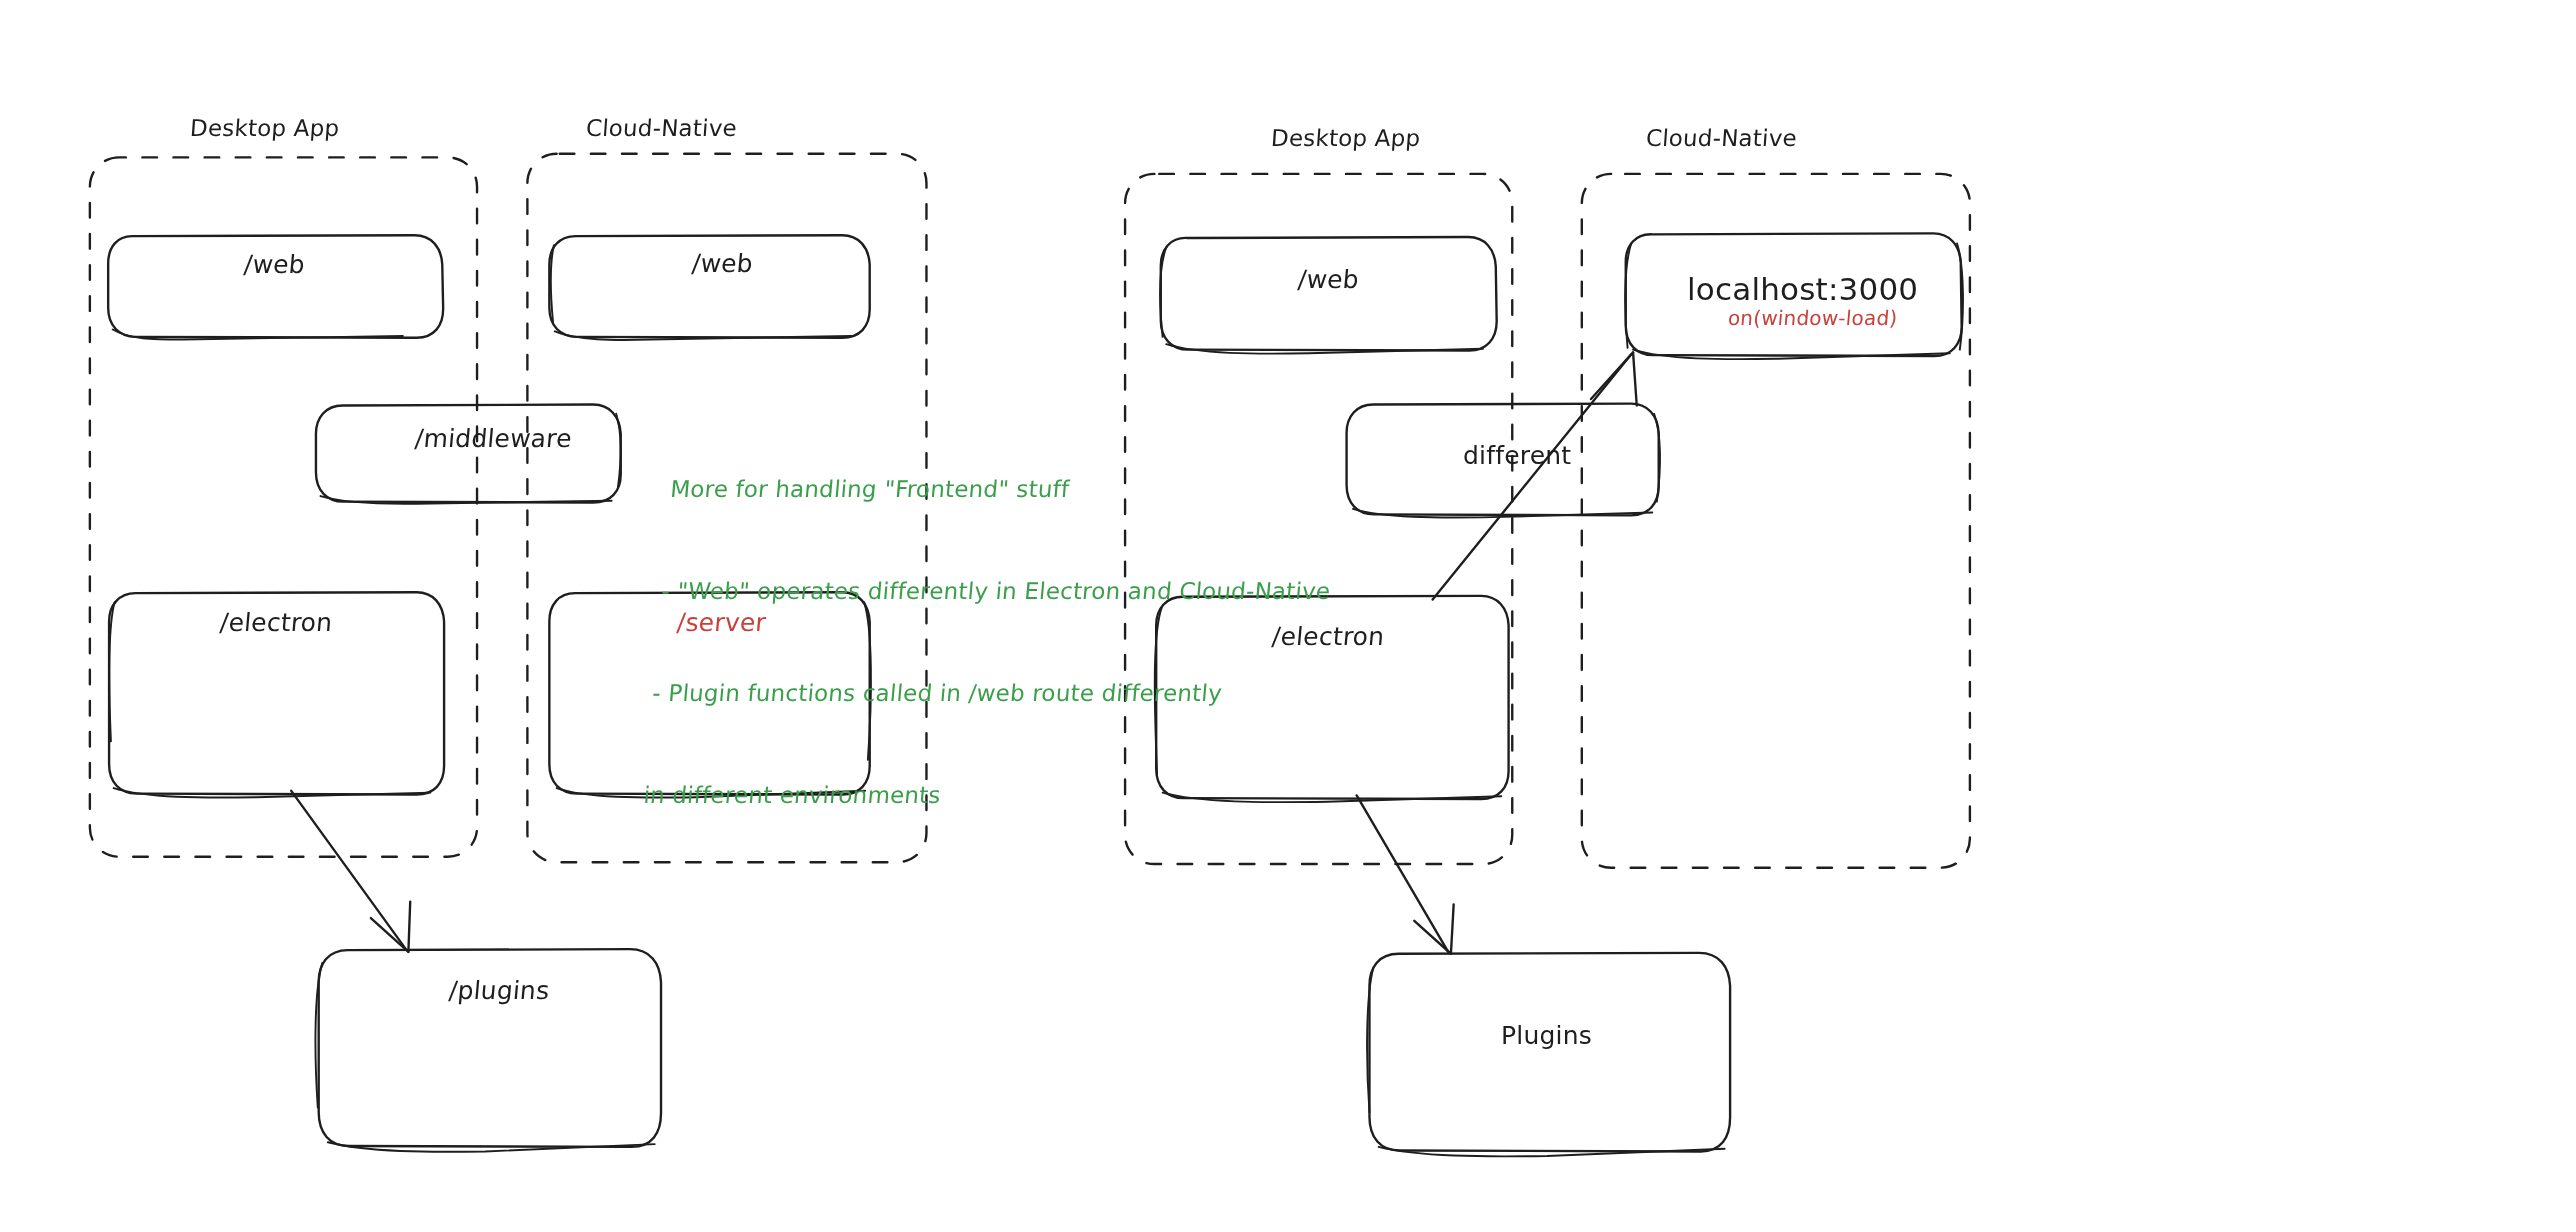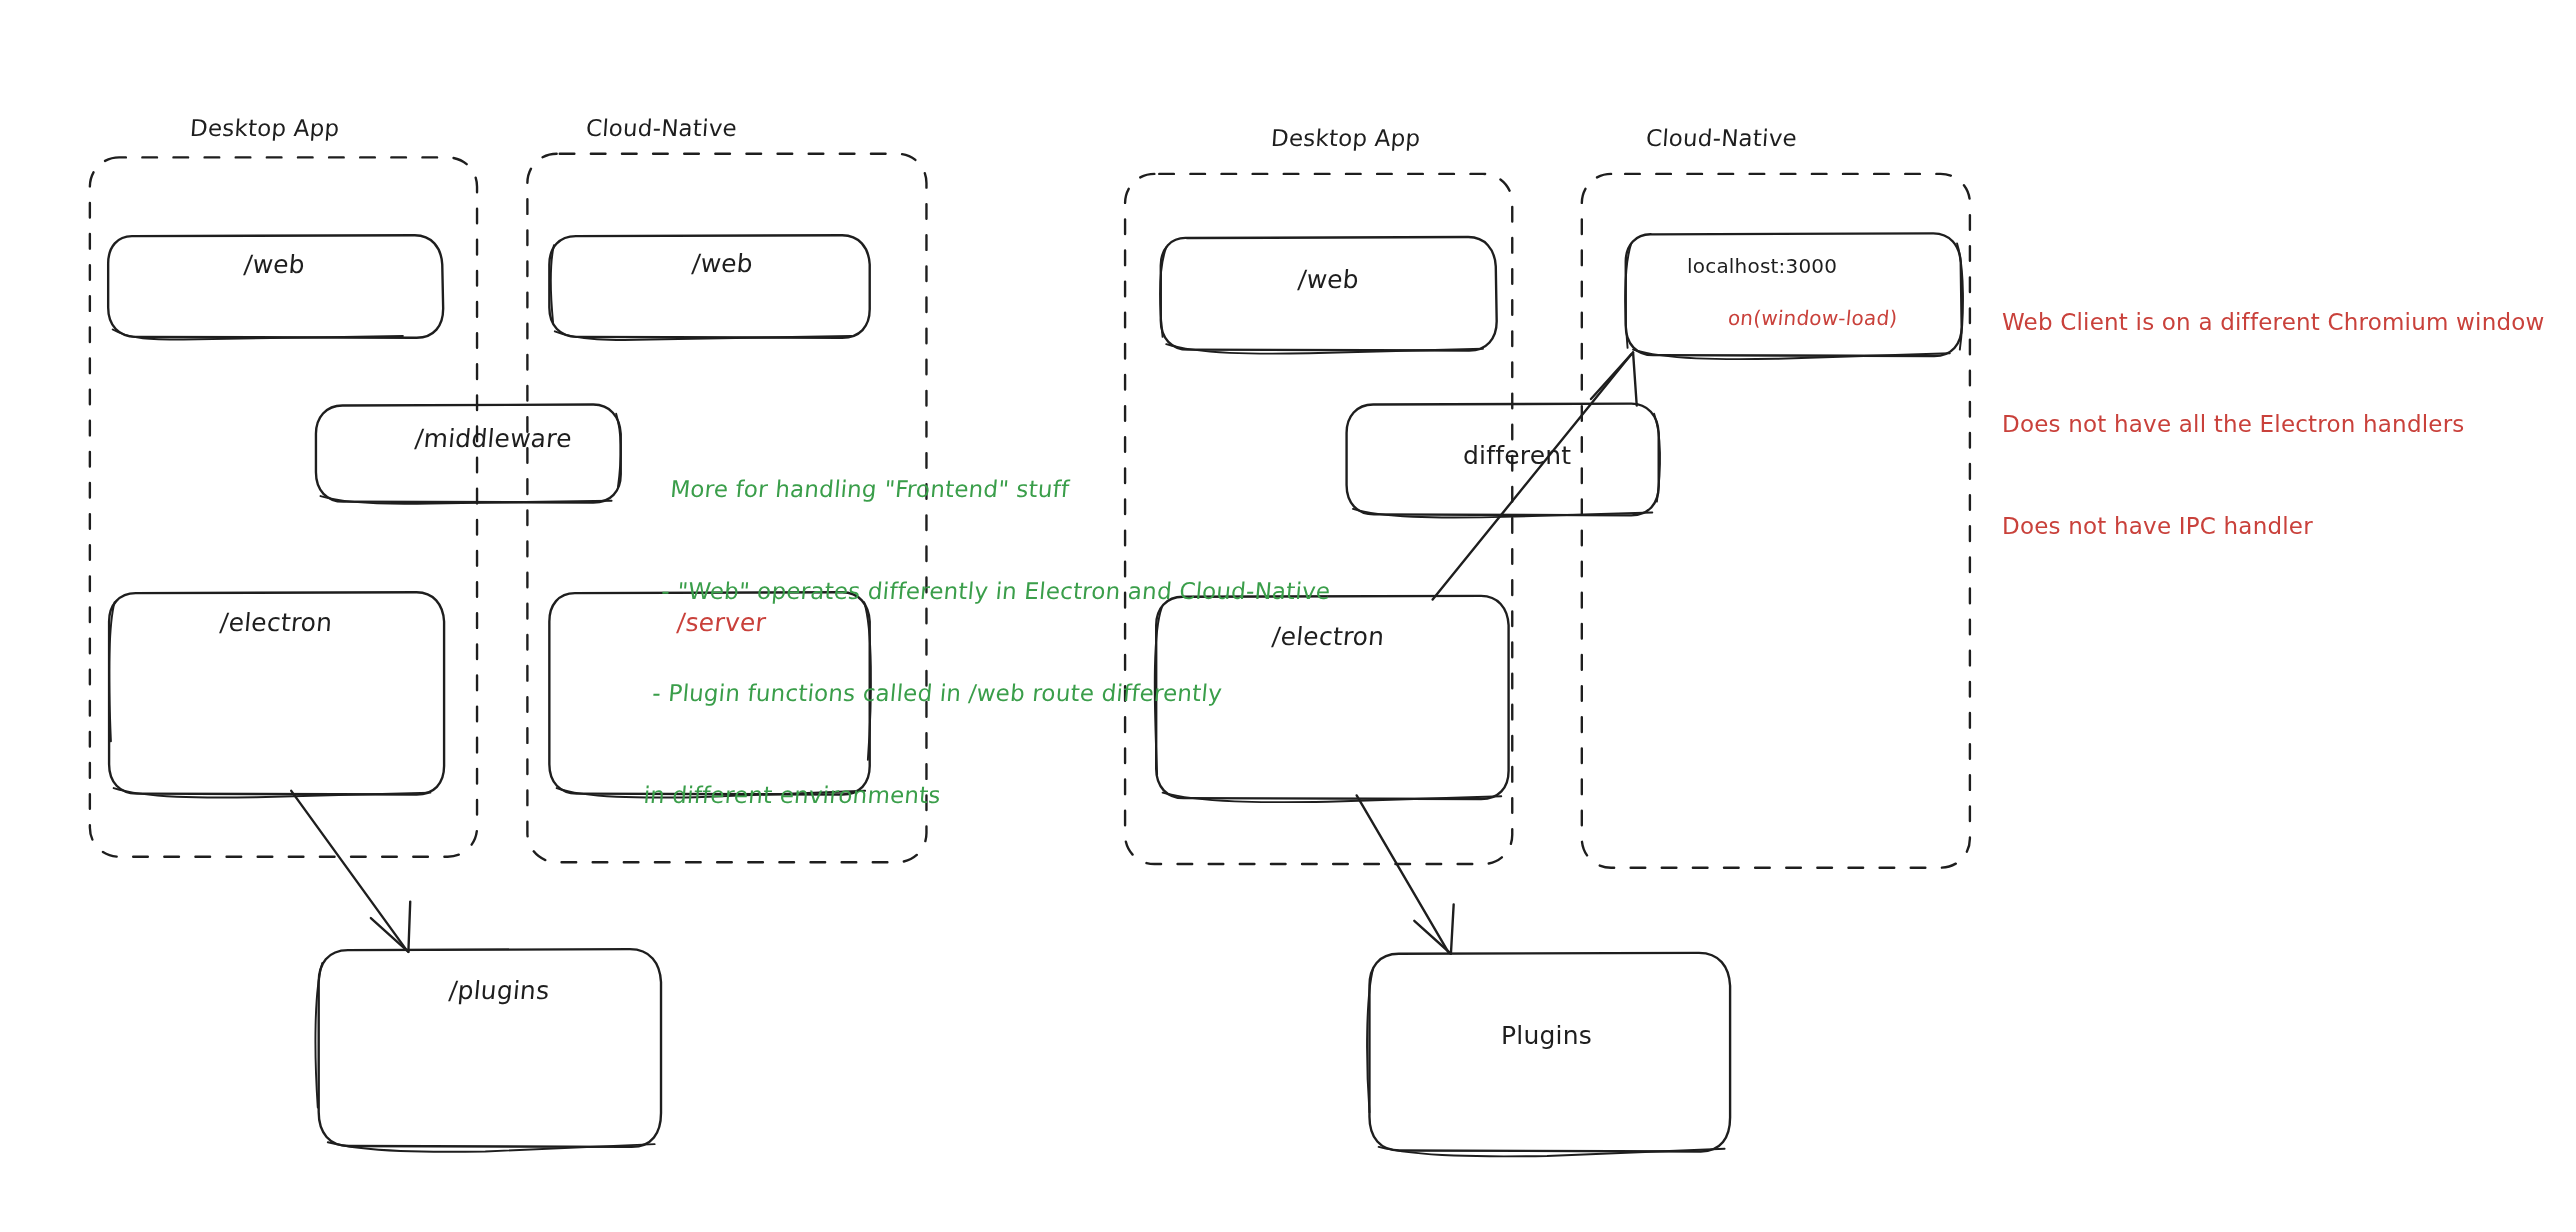--- a/index.html
+++ b/index.html
@@ -260,31 +260,26 @@
       <div>- Plugin functions called in /web route differently</div>
       <div>in different environments</div>
     </div>
 
     <div class="lbl group-title" style="left:1271px; top:124px;">Desktop App</div>
 
     <div class="lbl group-title" style="left:1646px; top:124px;">Cloud-Native</div>
 
     <div class="lbl node-title" style="left:1298px; top:264px;">/web</div>
 
-    <div class="lbl node-title upright" style="left:1687px; top:254px; font-size:20px;">localhost:3000</div>
+    <div class="lbl node-title upright" style="left:1687px; top:270px; font-size:31px;">localhost:3000</div>
 
     <div class="lbl sub-red" style="left:1728px; top:306px;">on(window-load)</div>
 
     <div class="lbl node-title upright" style="left:1463px; top:440px;">different</div>
 
     <div class="lbl node-title" style="left:1272px; top:621px;">/electron</div>
 
     <div class="lbl node-title upright" style="left:1501px; top:1020px;">Plugins</div>
 
-    <div class="lbl note red upright" style="left:2002px; top:237px;">
-      <div>Web Client is on a different Chromium window</div>
-      <div>Does not have all the Electron handlers</div>
-      <div>Does not have IPC handler</div>
-    </div>
 
   </div>
 </div>
 
 
 </body></html>

